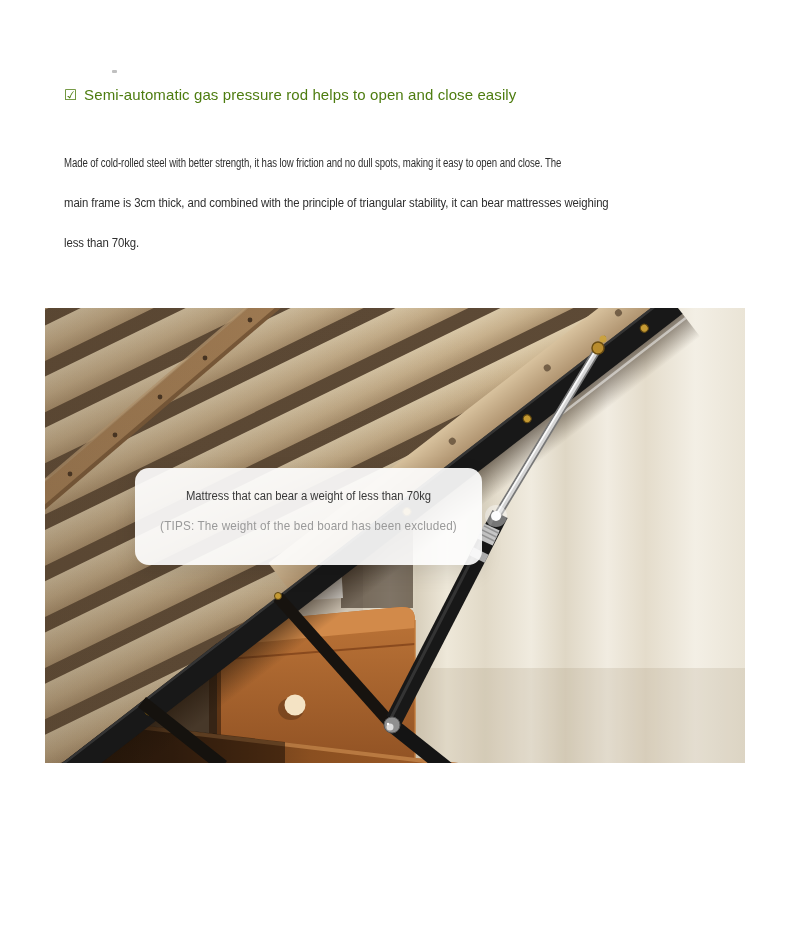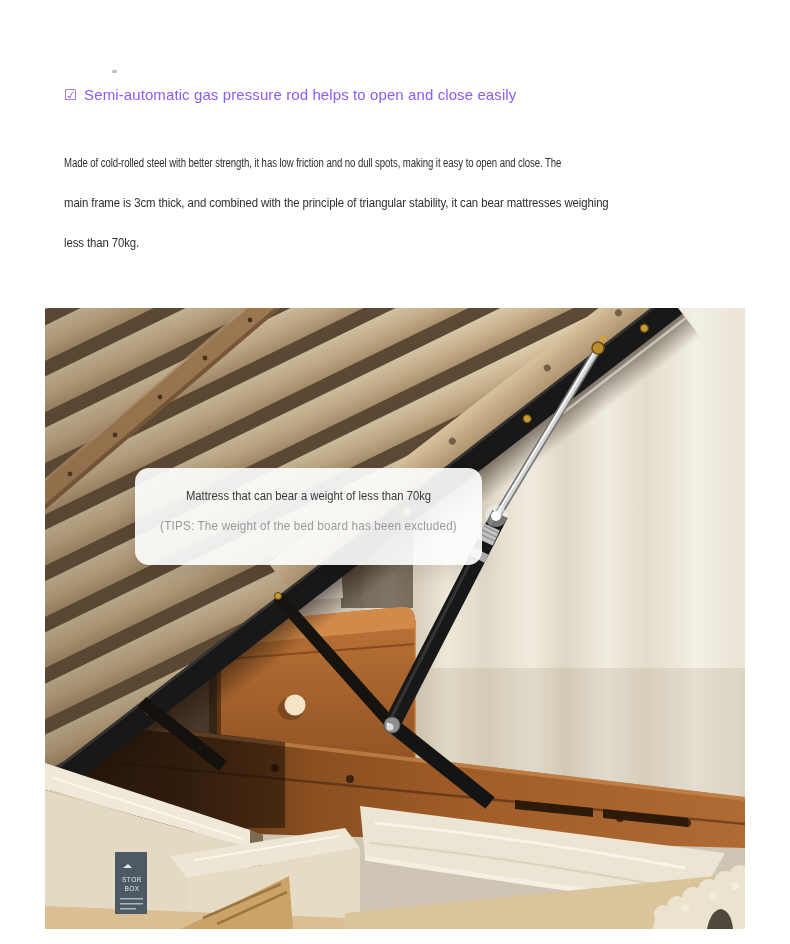--- a/index.html
+++ b/index.html
@@ -1,26 +1,26 @@
 <!DOCTYPE html>
 <html><head>
 <meta charset="utf-8">
 <style>
   html,body{margin:0;padding:0;background:#ffffff;}
   .page{position:relative;width:790px;height:944px;background:#ffffff;overflow:hidden;
         font-family:"Liberation Sans","DejaVu Sans",sans-serif;}
   .stray{position:absolute;left:112px;top:70px;width:5px;height:3px;background:#b5b5b5;
          border-radius:1px;opacity:.85;}
-  .title{position:absolute;left:64px;top:86px;font-size:15px;color:#8b5cf6;
+  .title{position:absolute;left:64px;top:86px;font-size:15px;color:#4d7c0f;
          letter-spacing:.1px;white-space:nowrap;}
   .title .cb{font-size:14.5px;margin-right:7px;}
   .pl{position:absolute;left:64px;white-space:nowrap;color:#2e2e2e;transform-origin:0 50%;}
   .pl1{top:156px;font-size:12px;letter-spacing:-.1px;transform:scaleX(.80);}
   .pl23{font-size:12.5px;letter-spacing:-.1px;transform:scaleX(.91);}
-  .photo{position:absolute;left:45px;top:308px;width:700px;height:621px;background:#84cc16;overflow:hidden;}
+  .photo{position:absolute;left:45px;top:308px;width:700px;height:455px;background:#84cc16;overflow:hidden;}
   .photo svg{display:block;}
   .tooltip{position:absolute;left:90px;top:160px;width:347px;height:97px;border-radius:14px;
            background:rgba(253,253,253,.92);box-shadow:0 8px 22px rgba(0,0,0,.10);
            text-align:center;overflow:hidden;}
   .tl1{margin-top:21px;font-size:12.5px;color:#383838;transform:scaleX(.90);}
   .tl2{margin-top:15px;font-size:13px;color:#9a9a9a;letter-spacing:.2px;transform:scaleX(.90);}
   svg text{font-family:"Liberation Sans","DejaVu Sans",sans-serif;}
 </style>
 </head>
 <body>

